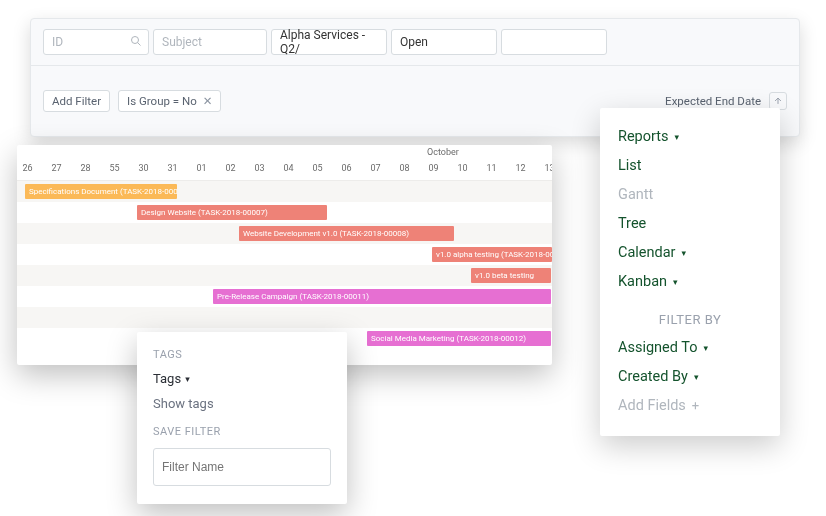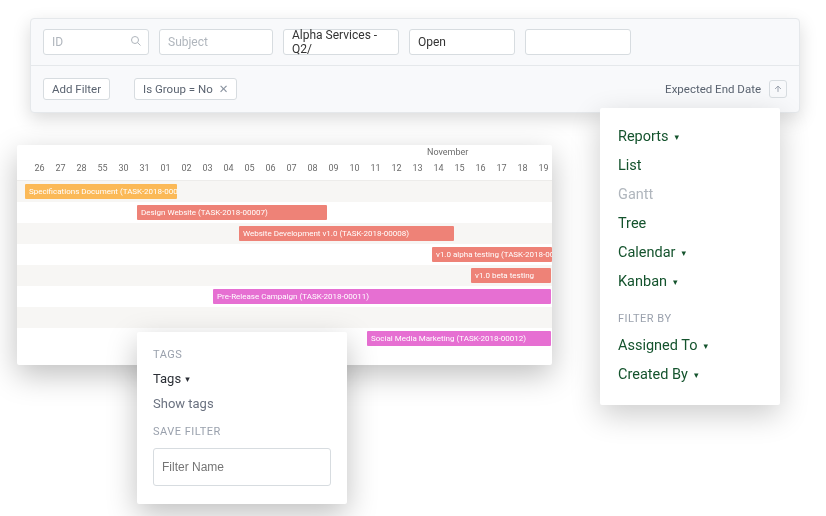--- a/index.html
+++ b/index.html
@@ -1,60 +1,60 @@
 <!DOCTYPE html>
 <html><head>
 <meta charset="utf-8">
 <style>
 * { box-sizing: border-box; margin: 0; padding: 0; }
 body { font-family: -apple-system, BlinkMacSystemFont, "Segoe UI", Roboto, sans-serif; background: #fff; width: 826px; height: 516px; position: relative; overflow: hidden; }
 
 
 .filter-bar { position: absolute; left: 30px; top: 18px; width: 770px; background: #f8f9fb; border: 1px solid #e5e8eb; border-radius: 4px; box-shadow: 0 6px 18px rgba(0,0,0,0.15); }
-.filter-row1 { display: flex; gap: 10px; padding: 10px 12px; align-items: center; }
+.filter-row1 { display: flex; gap: 4px; padding: 10px 12px; align-items: center; }
 .filter-input { border: 1px solid #d7dce0; background: #fff; border-radius: 3px; height: 26px; padding: 0 8px; font-size: 12px; color: #333; display: flex; align-items: center; }
 .id-input { width: 106px; position: relative; }
 .id-input .search-ic { position: absolute; right: 6px; top: 5px; color: #b0b6bd; }
 .subj-input { width: 114px; color: #b0b6bd; }
 .proj-input { width: 116px; }
 .status-input { width: 106px; }
 .blank-input { width: 106px; }
-.filter-row2 { display: flex; align-items: center; padding: 12px 12px; border-top: 1px solid #e5e8eb; gap: 24px; }
+.filter-row2 { display: flex; align-items: center; padding: 24px 12px; border-top: 1px solid #e5e8eb; gap: 8px; }
 .chip { border: 1px solid #d7dce0; background: #fff; border-radius: 3px; padding: 3px 8px; font-size: 11.5px; color: #5a6370; display: flex; align-items: center; gap: 6px; }
 .chip .x { cursor: pointer; color: #8a93a0; }
 .flx { flex: 1; }
 .sort-label { font-size: 11.5px; color: #5a6370; display: flex; align-items: center; gap: 8px; margin-left: 31px; }
 .sort-arrow { width: 18px; height: 18px; border: 1px solid #d7dce0; border-radius: 3px; display: flex; align-items: center; justify-content: center; color: #8a93a0; }
 
 
 .gantt-panel { position: absolute; left: 17px; top: 145px; width: 535px; height: 220px; background: #fff; box-shadow: 0 10px 30px rgba(0,0,0,0.25); border-radius: 2px; overflow: hidden; }
 .gantt-head { position: relative; height: 36px; border-bottom: 1px solid #edecea; }
 .month-label { position: absolute; left: 410px; top: 2px; font-size: 9px; color: #6b6b6b; }
-.day-row { position: absolute; left: 12px; top: 18px; display: flex; gap: 0; }
+.day-row { position: absolute; left: 0; top: 18px; display: flex; gap: 8px; }
 .day { width: 21px; font-size: 9px; color: #6b6b6b; text-align: center; }
 .gantt-body { position: relative; }
 .grow { height: 21px; position: relative; }
 .grow:nth-child(odd) { background: #f7f6f4; }
 .bar { position: absolute; height: 15px; top: 3px; border-radius: 1px; font-size: 8px; color: #fff; display: flex; align-items: center; padding: 0 4px; white-space: nowrap; overflow: hidden; }
 .bar.orange { background: #fbb957; }
 .bar.coral { background: #ee8277; }
 .bar.pink { background: #e66fd2; }
 
 
 .tags-pop { position: absolute; left: 137px; top: 332px; width: 210px; background: #fff; box-shadow: 0 10px 30px rgba(0,0,0,0.25); border-radius: 2px; padding: 16px 16px 18px; }
 .pop-sec { font-size: 11px; letter-spacing: 0.5px; color: #9aa1ad; margin-bottom: 10px; }
 .pop-item { font-size: 13px; color: #2b2f36; margin-bottom: 10px; display: flex; align-items: center; gap: 4px; cursor: pointer; }
 .pop-item.muted { color: #6b7280; }
 .fn-input { width: 100%; border: 1px solid #d7dce0; border-radius: 3px; height: 26px; padding: 18px 8px; font-size: 12px; color: #b0b6bd; }
 
 
 .side-menu { position: absolute; left: 600px; top: 108px; width: 180px; background: #fff; box-shadow: 0 10px 30px rgba(0,0,0,0.2); border-radius: 2px; padding: 14px 18px 16px; }
 .menu-item { font-size: 14.5px; color: #14532d; padding: 6px 0; display: flex; align-items: center; gap: 6px; cursor: pointer; }
 .menu-item.muted { color: #b0b6bd; }
-.menu-sec { font-size: 11px; letter-spacing: 0.5px; color: #9aa1ad; padding: 16px 0 6px; }
+.menu-sec { font-size: 13px; letter-spacing: 0.5px; color: #9aa1ad; padding: 16px 0 6px; text-align: center; }
 .caret { font-size: 9px; }
 
 .placeholder { color: #b0b6bd; }
 </style>
 </head>
 <body>
 
 <div class="filter-bar">
   <div class="filter-row1">
     <div class="filter-input id-input">
@@ -93,21 +93,21 @@
             <line x1="12" y1="19" x2="12" y2="5"></line>
             <polyline points="5 12 12 5 19 12"></polyline>
           </svg>
       </span>
     </div>
   </div>
 </div>
 
 <div class="gantt-panel">
   <div class="gantt-head">
-    <div class="month-label">November</div>
+    <div class="month-label">October</div>
     <div class="day-row">
         <div class="day">26</div>
         <div class="day">27</div>
         <div class="day">28</div>
         <div class="day">55</div>
         <div class="day">30</div>
         <div class="day">31</div>
         <div class="day">01</div>
         <div class="day">02</div>
         <div class="day">03</div>
@@ -196,13 +196,17 @@
   <div id="filter-items">
       <div class="menu-item">
         <span>Assigned To</span>
         <span class="caret">▾</span>
       </div>
       <div class="menu-item">
         <span>Created By</span>
         <span class="caret">▾</span>
       </div>
     </div>
+  <div class="menu-item muted">
+    <span>Add Fields</span>
+    <span style="font-size:13px">+</span>
+  </div>
 </div>
 
 </body></html>

